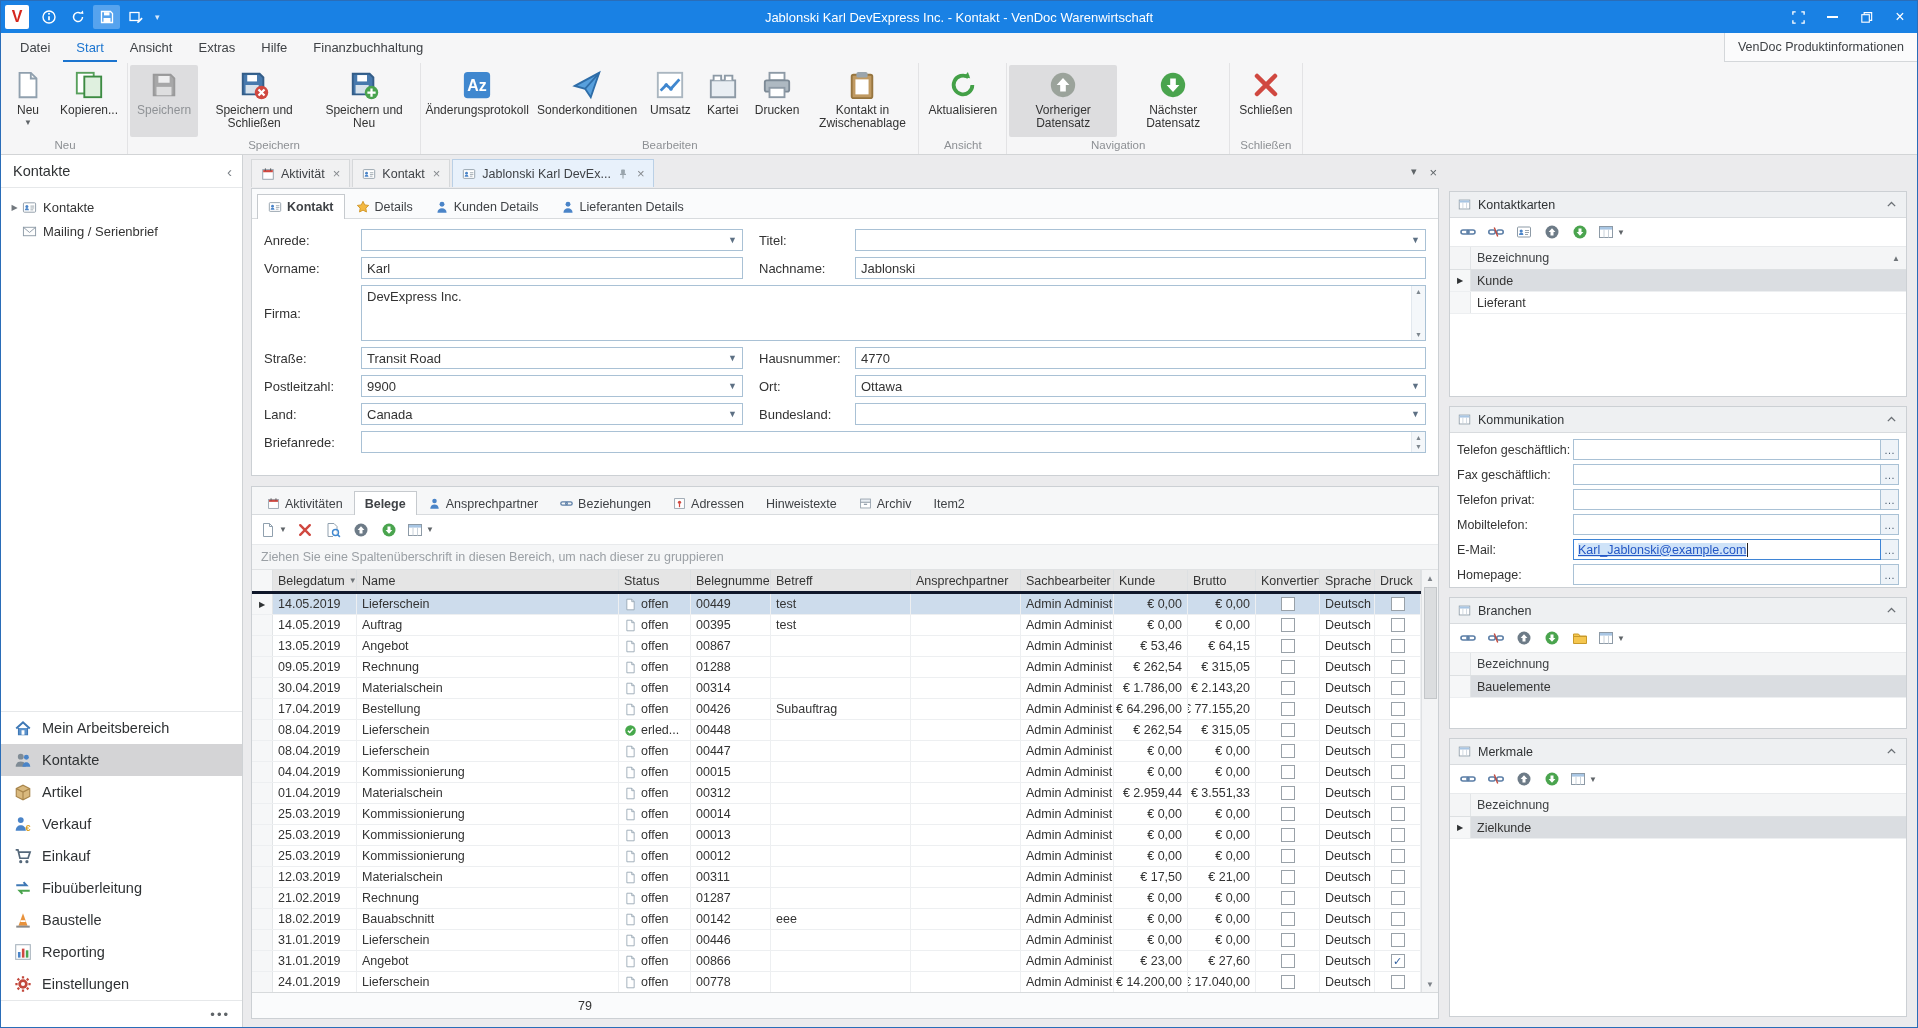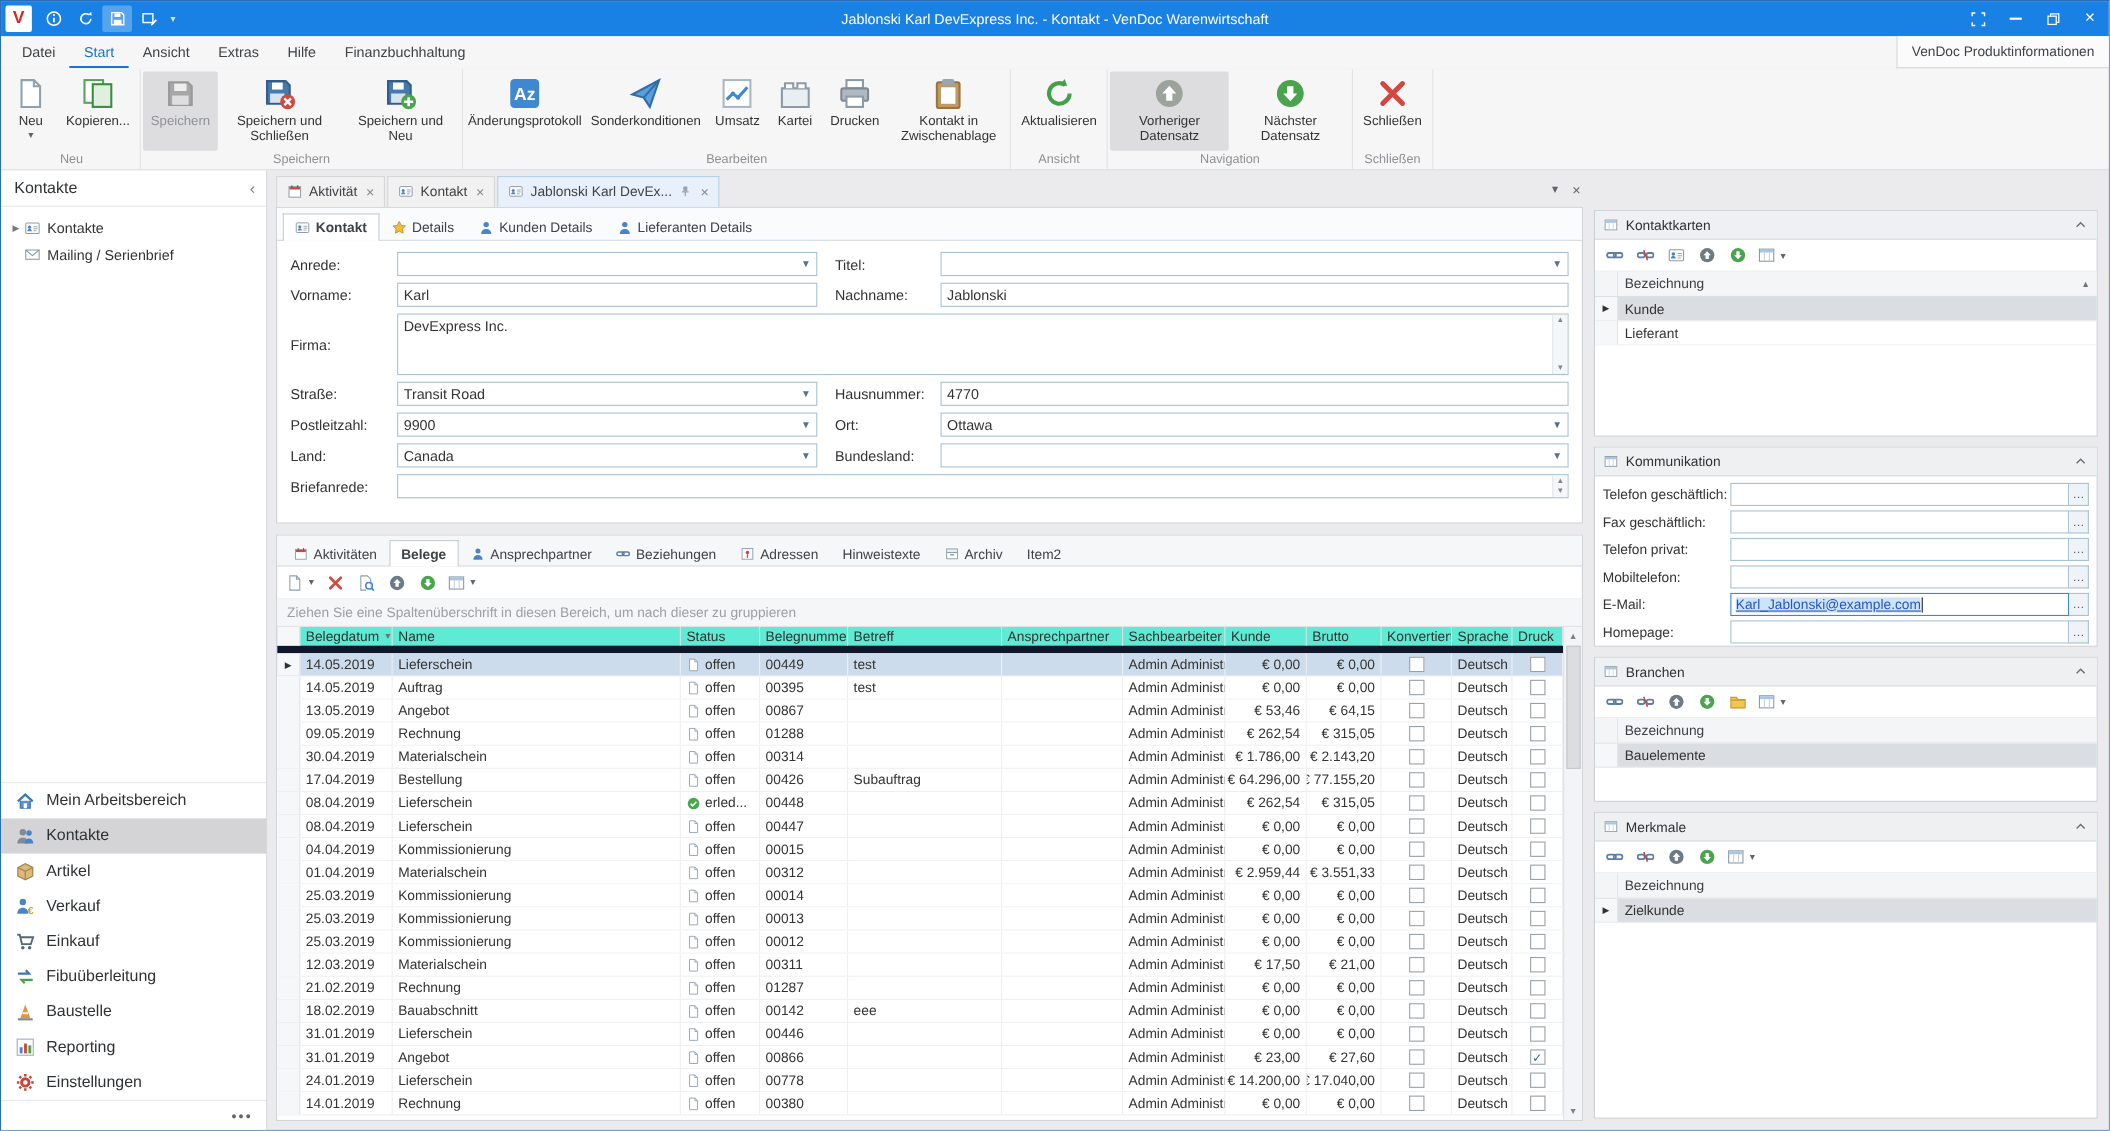--- a/index.html
+++ b/index.html
@@ -47,21 +47,21 @@
 .titem{height:24px;display:flex;align-items:center;padding-left:7px;font-size:13px;color:#333}
 .texp{width:13px;font-size:8px;color:#72787e;text-align:center;flex:none}
 .titem .ic{margin:0 6px 0 1px}
 .sbnav{border-top:1px solid #e6e8ea}
 .nitem{height:32px;display:flex;align-items:center;padding-left:13px;font-size:14.5px;color:#2f3234;gap:10px}
 .nitem.selected{background:#d4d4d6}
 .sbfoot{height:27px;border-top:1px solid #e6e8ea;display:flex;align-items:center;justify-content:flex-end;padding-right:12px;color:#5f6468;font-size:13px;letter-spacing:2px;flex:none}
 
 
 .center{flex:1;min-width:0;display:flex;flex-direction:column;padding:0 10px 8px 8px}
-.doctabs{height:33px;flex:none;display:flex;align-items:center;position:relative;padding-top:4px}
+.doctabs{height:33px;flex:none;display:flex;align-items:flex-start;position:relative;padding-top:4px}
 .dtab{height:28px;display:flex;align-items:center;gap:6px;padding:0 9px;background:#f1f1f2;border:1px solid #d6d8da;border-bottom:none;margin-right:2px;font-size:12.5px;color:#3f4246}
 .dtab.active{background:#e8f1fb;border-color:#bad0e6}
 .dtabx{color:#85898d;font-size:13px;margin-left:2px}
 .dtabsctl{position:absolute;right:2px;bottom:8px;display:flex;gap:13px;color:#5f6468;font-size:11px}
 
 .formcard{background:#fff;border:1px solid #ccd0d4;flex:none}
 .formtabs{height:30px;background:#fafbfc;border-bottom:1px solid #d8dbde;display:flex;align-items:flex-end;padding-left:5px}
 .ftab{height:25px;display:flex;align-items:center;gap:5px;padding:0 10px;font-size:12.5px;color:#3f4246;border:1px solid transparent;border-bottom:none;margin-bottom:-1px}
 .ftab.active{background:#fff;border-color:#c6cace;font-weight:bold}
 .formbody{padding:10px 12px 20px}
@@ -80,21 +80,21 @@
 .belegecard{flex:1;min-height:0;margin-top:10px;background:#fff;border:1px solid #ccd0d4;display:flex;flex-direction:column}
 .lowtabs{height:28px;background:#f6f7f8;border-bottom:1px solid #d8dbde;display:flex;align-items:flex-end;padding-left:4px;flex:none}
 .ltab{height:24px;display:flex;align-items:center;gap:5px;padding:0 10px;font-size:12.5px;color:#3f4246;border:1px solid transparent;border-bottom:none;margin-bottom:-1px}
 .ltab.active{background:#fff;border-color:#c6cace;font-weight:bold}
 .btoolbar{height:30px;border-bottom:1px solid #e8eaec;display:flex;align-items:center;gap:2px;padding:0 5px;flex:none}
 .tbtn{height:24px;min-width:26px;display:flex;align-items:center;justify-content:center;gap:3px;border-radius:2px;padding:0 3px}
 .tcaret{font-size:8px;color:#5f6468}
 .grouphint{height:25px;background:#f5f6f7;border-bottom:1px solid #e0e2e4;display:flex;align-items:center;padding-left:9px;color:#9ba0a5;font-size:12.5px;flex:none}
 .gridwrap{flex:1;min-height:0;display:flex}
 .gridmain{flex:1;min-width:0;display:flex;flex-direction:column;overflow:hidden}
-.ghead{display:flex;height:24px;background:#5eead4;border-bottom:7px solid #0f172a;flex:none;color:#3c3f42}
+.ghead{display:flex;height:24px;background:#e5e5e5;border-bottom:3px solid #0f172a;flex:none;color:#3c3f42}
 .ghead .gcell{border-right:1px solid #dde0e2}
 .gbody{flex:1;overflow:hidden;background:#fff}
 .grow{display:flex;height:21px;border-bottom:1px solid #edeff1;background:#fff}
 .grow.sel{background:#cddcec}
 .gcell{flex:none;display:flex;align-items:center;padding:0 5px;border-right:1px solid #edeff1;height:100%;overflow:hidden;white-space:nowrap;font-size:12.5px;color:#333}
 .gcell.r{justify-content:flex-end}
 .gcell.c{justify-content:center}
 .gind{width:21px;padding:0;justify-content:center;background:#f6f7f8;border-right:1px solid #e2e5e7}
 .rowind{font-size:8px;color:#2f3234}
 .sorticon{margin-left:4px;font-size:8px;color:#6f7478}
@@ -1755,20 +1755,23 @@
   </div>
               </div>
           </div>
           <div class="vscroll">
             <div class="varrow">▲</div>
             <div class="vthumb"></div>
             <div class="vfill"></div>
             <div class="varrow">▼</div>
           </div>
         </div>
+        <div class="gfooter">
+          <div class="gcount">79</div>
+        </div>
       </div>
     </div>
 
     <div class="rightpanel">
 
       <div class="section" style="height:206px;flex:none">
         <div class="sechead">
           <svg class="ic" style="width:13px;height:13px">
               <use href="#s-layout"></use>
             </svg>

